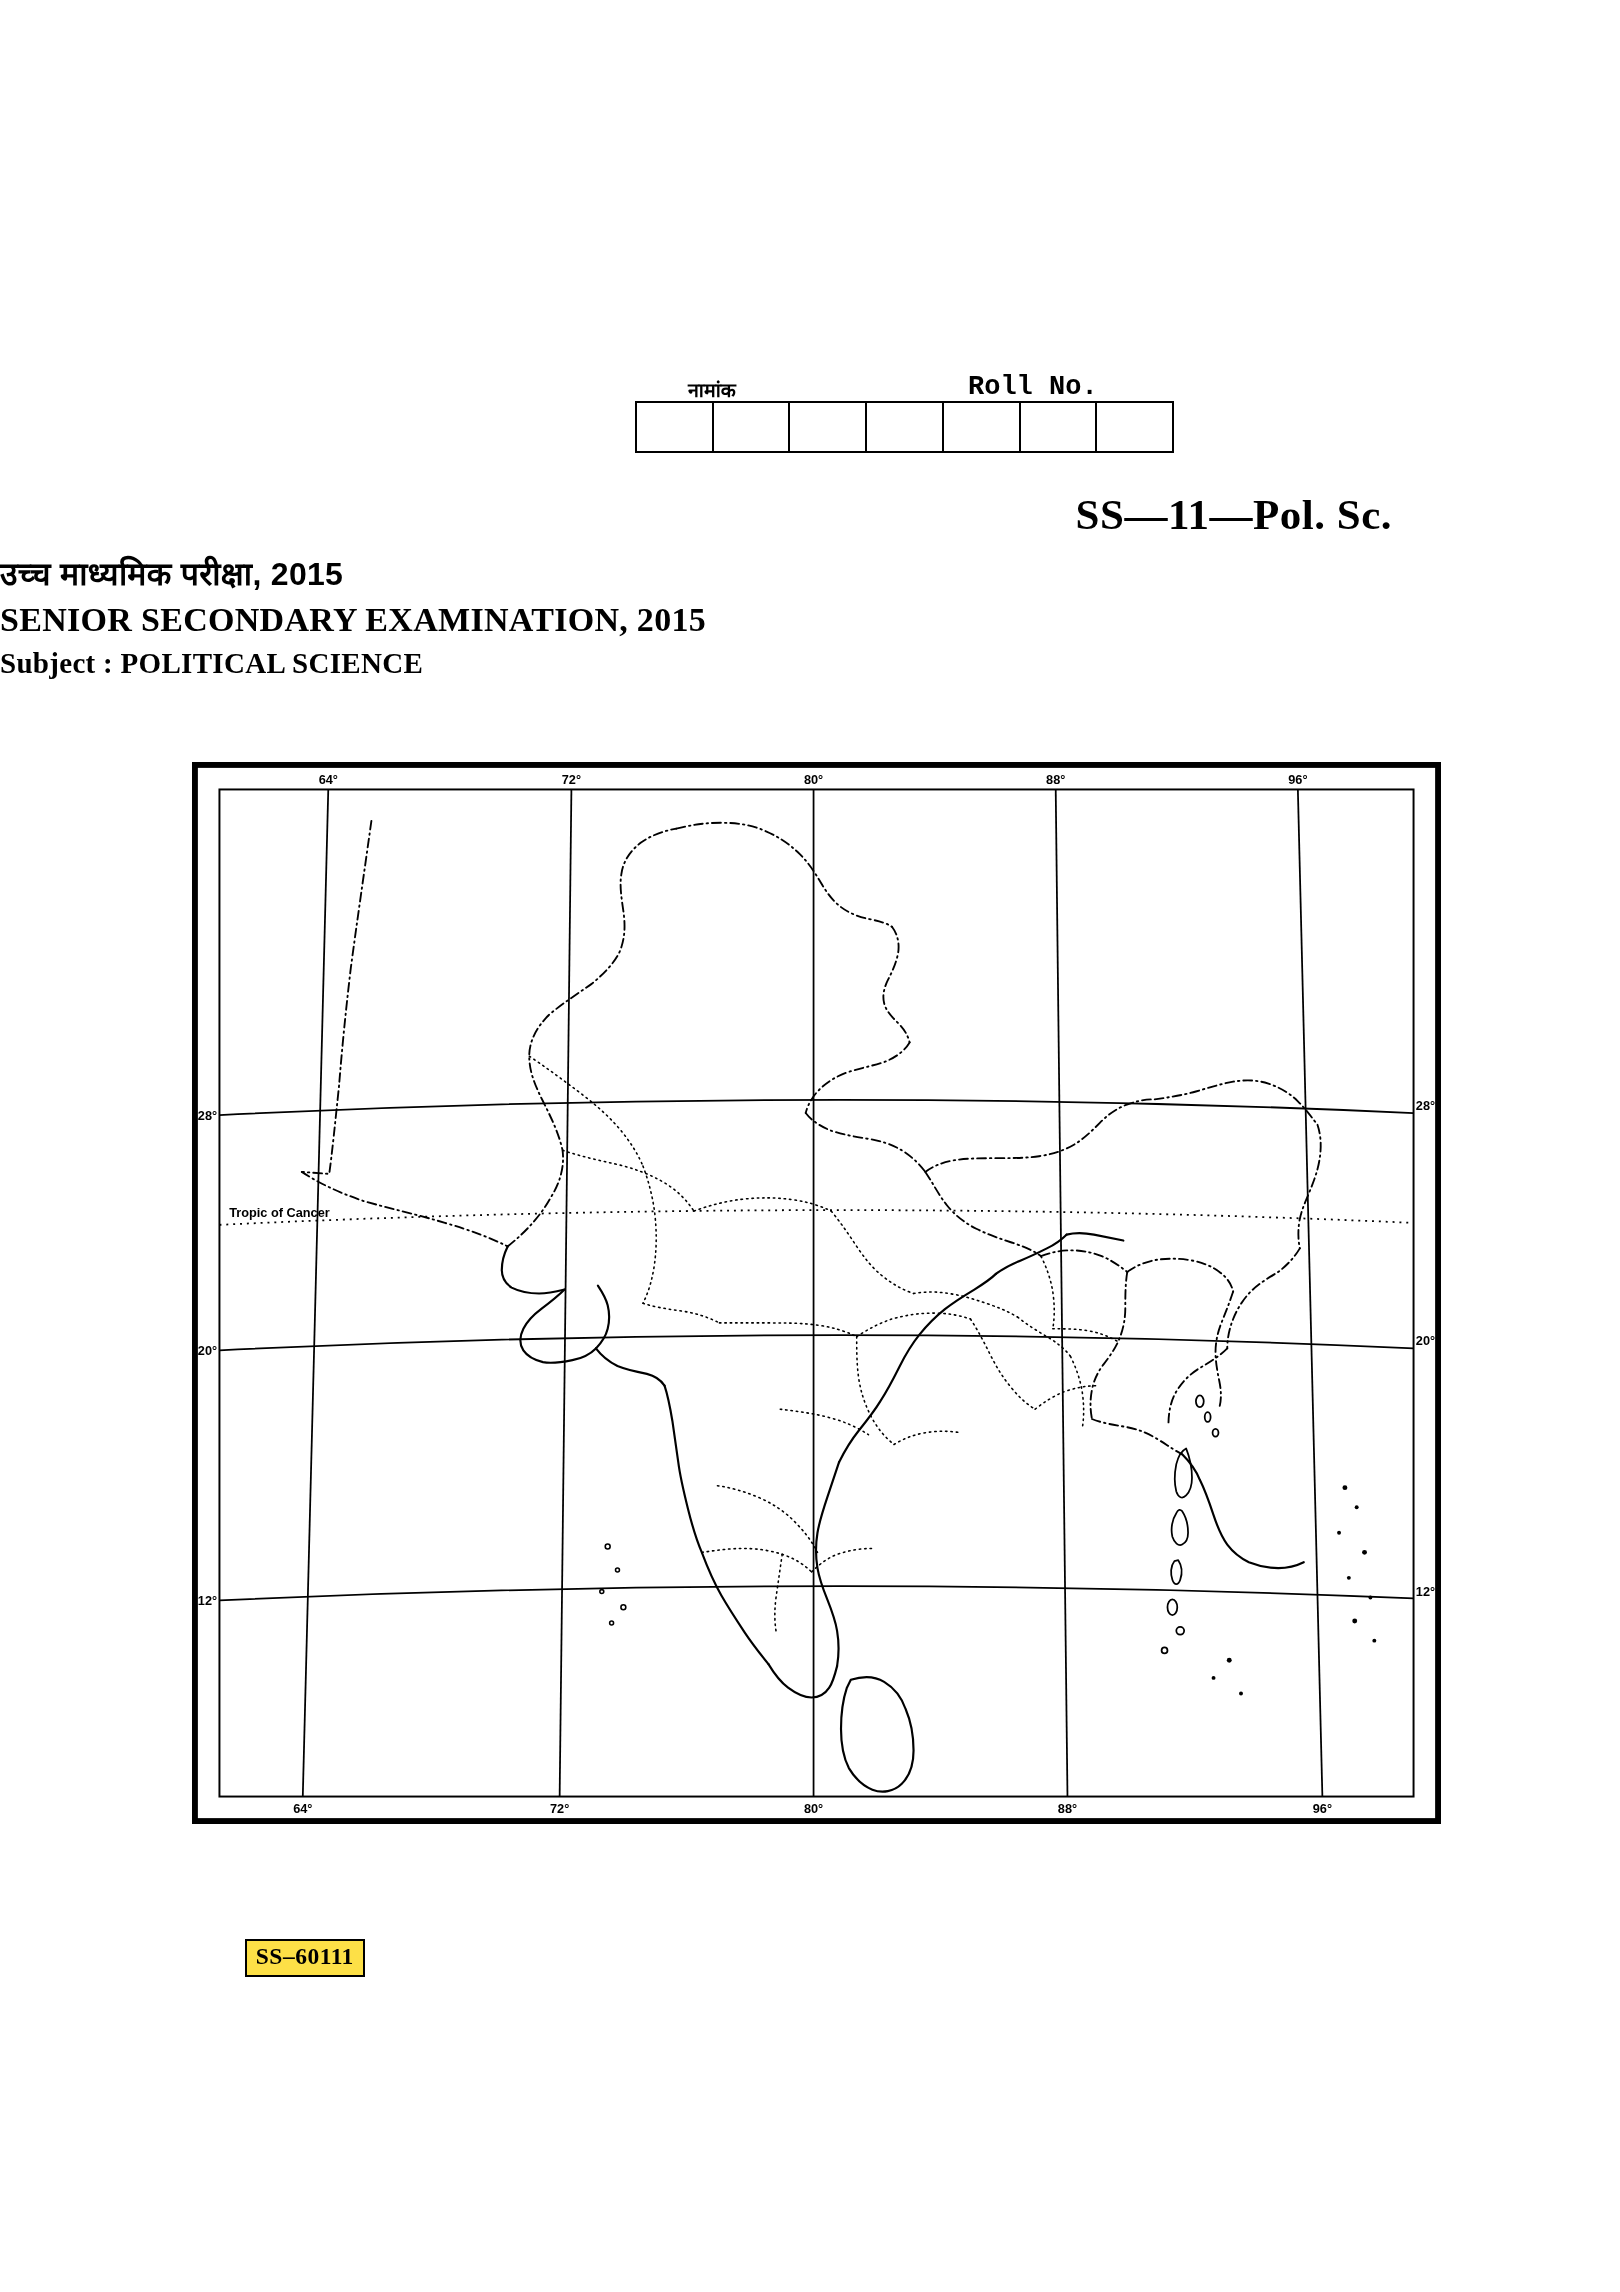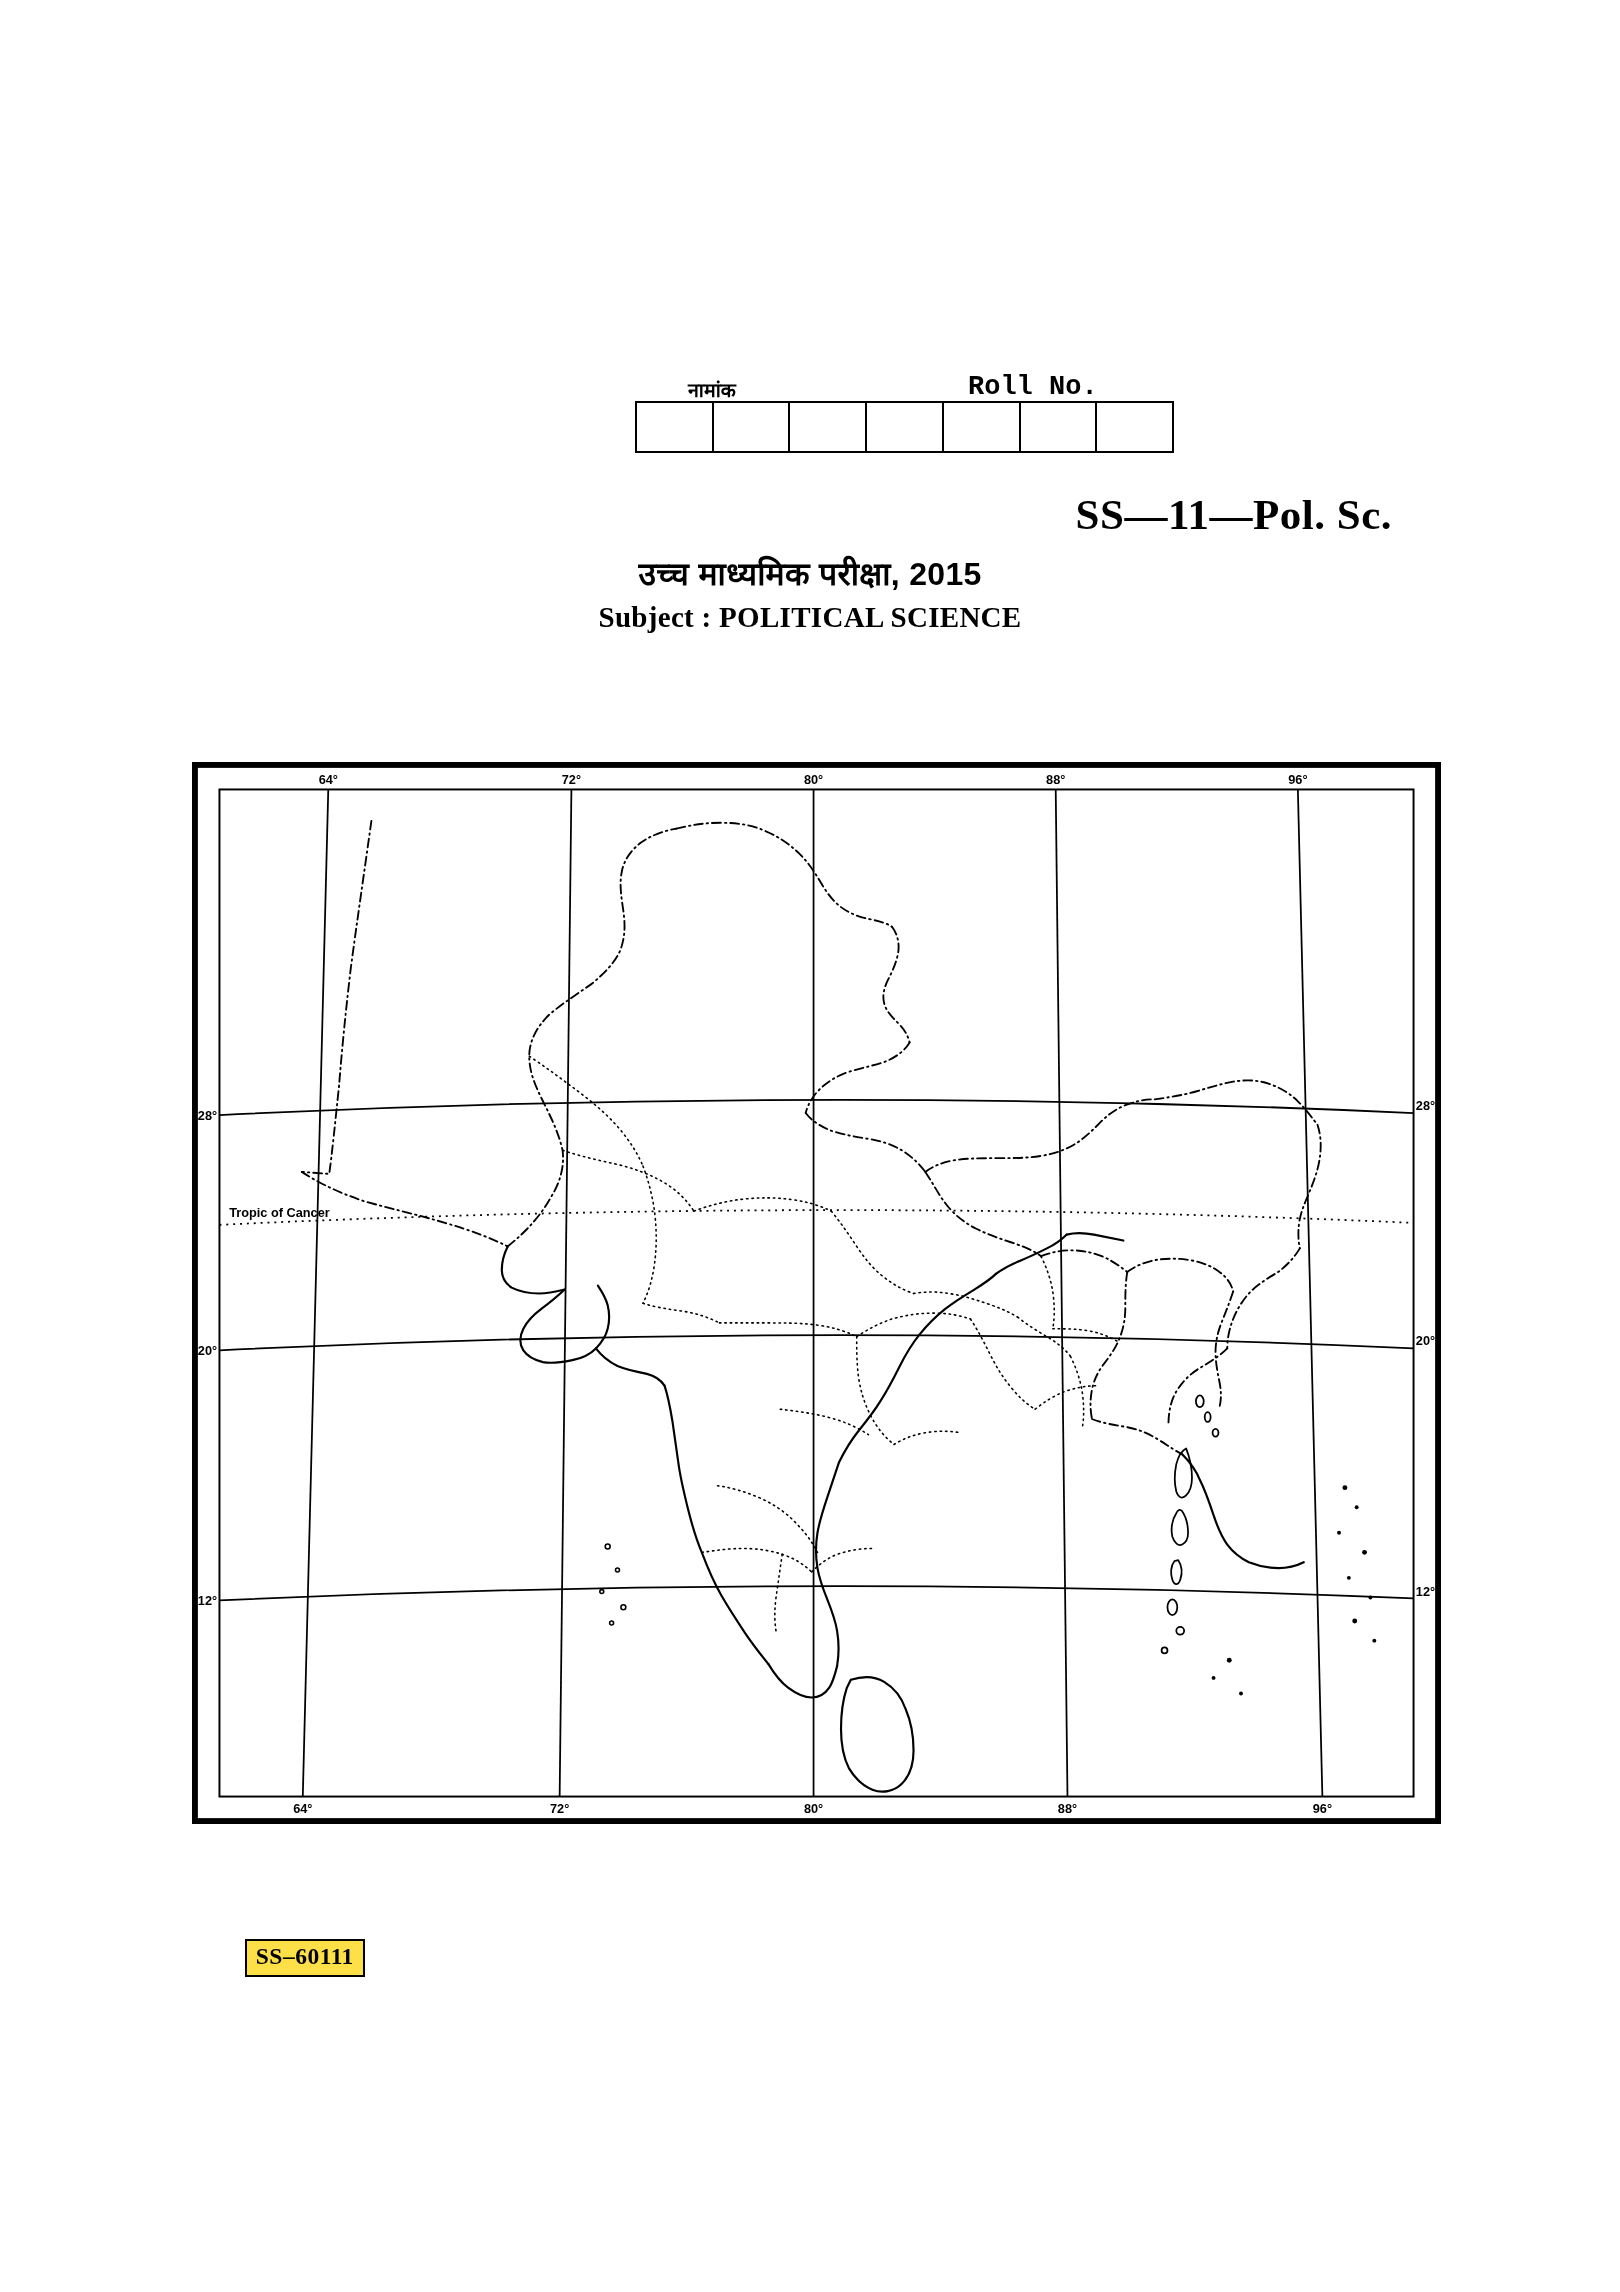--- a/index.html
+++ b/index.html
@@ -74,21 +74,21 @@
     letter-spacing: 0.5px;
     white-space: nowrap;
   }
 
   
   .headings {
     position: absolute;
     left: 0;
     top: 554px;
     width: 1620px;
-    text-align: center;
+    text-align: left;
   }
   .h-hindi {
     font-family: "Liberation Sans", "DejaVu Sans", sans-serif;
     font-weight: bold;
     font-size: 32px;
     line-height: 1.25;
     letter-spacing: 0.3px;
     margin-bottom: 5.9px;
   }
   .h-eng {
@@ -149,20 +149,21 @@
     <div class="rollcell"></div>
     <div class="rollcell"></div>
     <div class="rollcell"></div>
   </div>
 </div>
 
 <div class="papercode">SS—11—Pol. Sc.</div>
 
 <div class="headings">
   <div class="h-hindi">उच्च माध्यमिक परीक्षा, 2015</div>
+  <div class="h-eng">SENIOR SECONDARY EXAMINATION, 2015</div>
   <div class="h-sub">Subject : POLITICAL SCIENCE</div>
 </div>
 
 <div class="mapwrap">
 <svg viewBox="0 0 1274 1083" preserveAspectRatio="none" xmlns="http://www.w3.org/2000/svg">
   <rect x="0" y="0" width="1274" height="1083" fill="#ffffff"></rect>
 
   <rect x="3" y="3" width="1268" height="1077" fill="none" stroke="#000" stroke-width="6"></rect>
 
   <rect x="28" y="28" width="1218" height="1027" fill="none" stroke="#000" stroke-width="2"></rect>

